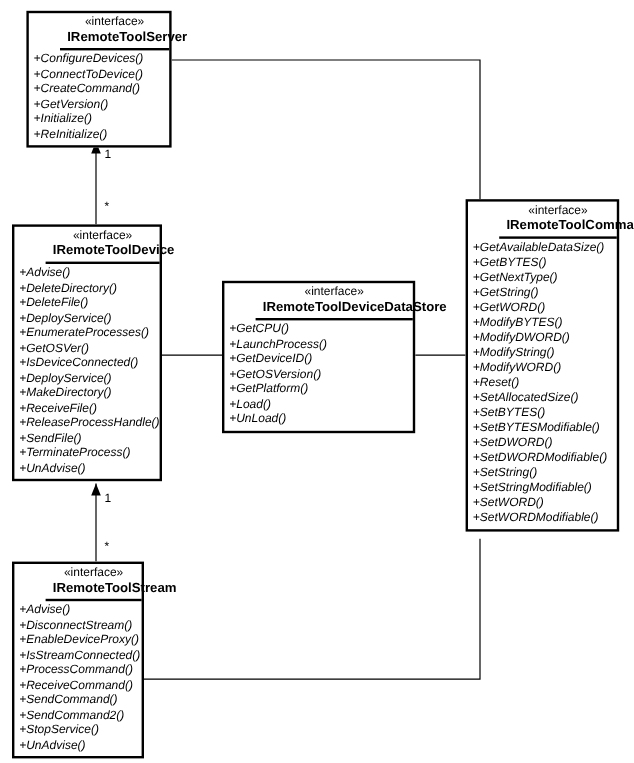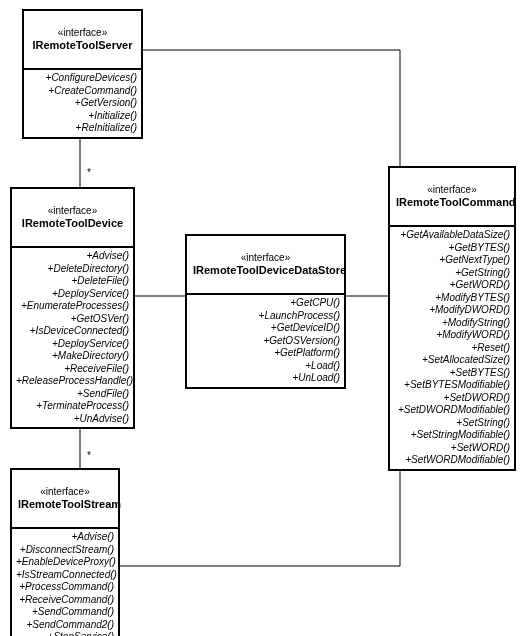--- a/index.html
+++ b/index.html
@@ -16,40 +16,40 @@
       height: 636px;
     }
     .interface-box {
       position: absolute;
       border: 2px solid #000;
       background: #fff;
     }
     .interface-header {
       border-bottom: 2px solid #000;
       text-align: center;
-      padding: 16px 6px;
+      padding: 2px 6px;
+      margin-left: 26px;
     }
     .stereotype {
       font-size: 10px;
       line-height: 1.2;
     }
     .interface-name {
       font-size: 11px;
       font-weight: bold;
       line-height: 1.2;
     }
     .interface-body {
       padding: 2px 4px;
     }
     .op {
       font-size: 10px;
       font-style: italic;
       line-height: 1.25;
       white-space: nowrap;
-      text-align: right;
     }
     svg.connectors {
       position: absolute;
       top: 0;
       left: 0;
       width: 528px;
       height: 636px;
       pointer-events: none;
     }
     .mult-label {
@@ -79,20 +79,21 @@
   <div class="mult-label" style="left:87px; top:410px;">1</div>
   <div class="mult-label" style="left:87px; top:450px;">*</div>
 
   <div class="interface-box" style="left:22px; top:9px; width:121px;">
     <div class="interface-header">
       <div class="stereotype">«interface»</div>
       <div class="interface-name">IRemoteToolServer</div>
     </div>
     <div class="interface-body">
         <div class="op">+ConfigureDevices()</div>
+        <div class="op">+ConnectToDevice()</div>
         <div class="op">+CreateCommand()</div>
         <div class="op">+GetVersion()</div>
         <div class="op">+Initialize()</div>
         <div class="op">+ReInitialize()</div>
       </div>
   </div>
 
   <div class="interface-box" style="left:10px; top:187px; width:125px;">
     <div class="interface-header">
       <div class="stereotype">«interface»</div>

